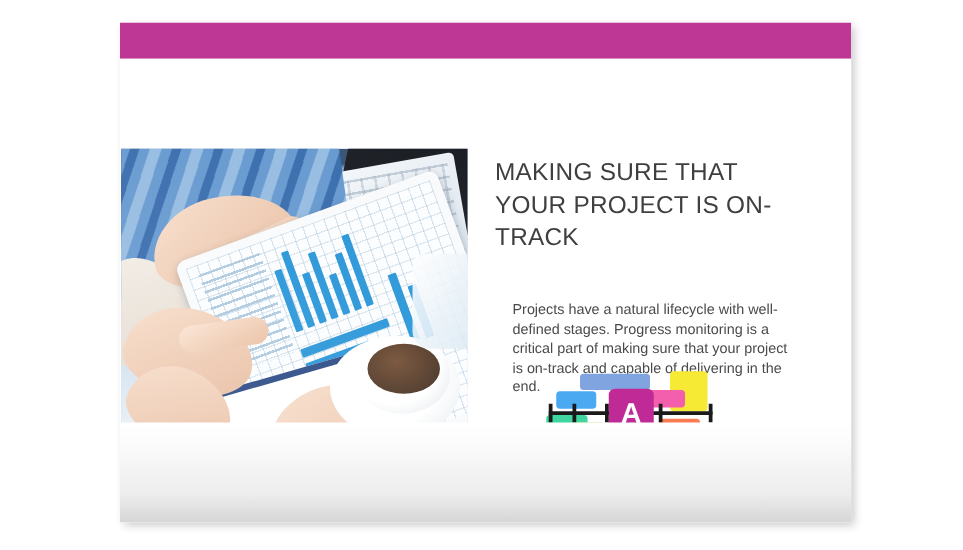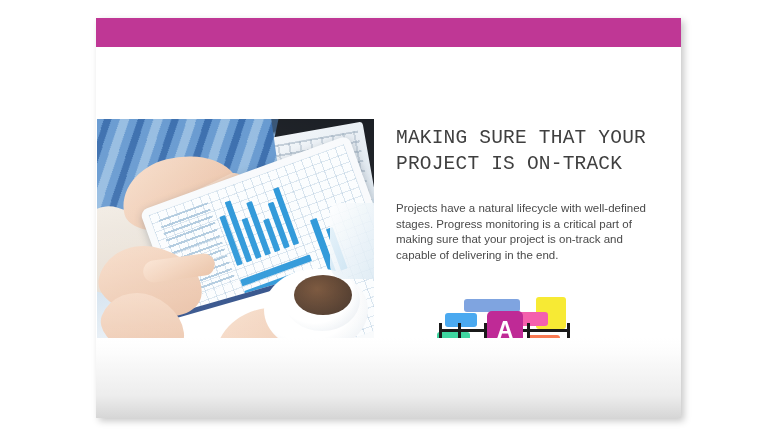--- a/index.html
+++ b/index.html
@@ -207,24 +207,23 @@
     top: 78px;
     width: 250px;
   }
   .slide-title {
     font-size: 19.5px;
     line-height: 26px;
     color: #3f3f3f;
     letter-spacing: .2px;
     margin: 0;
     font-weight: normal;
-    font-family: Liberation Mono, monospace;
   }
   .slide-paragraph {
-    margin: 0;
+    margin: 14px;
     padding-top: 24px;
     font-size: 11.5px;
     line-height: 15.5px;
     color: #4a4a4a;
   }
 
   
   .gantt-icon {
     position: absolute;
     left: 338px;

